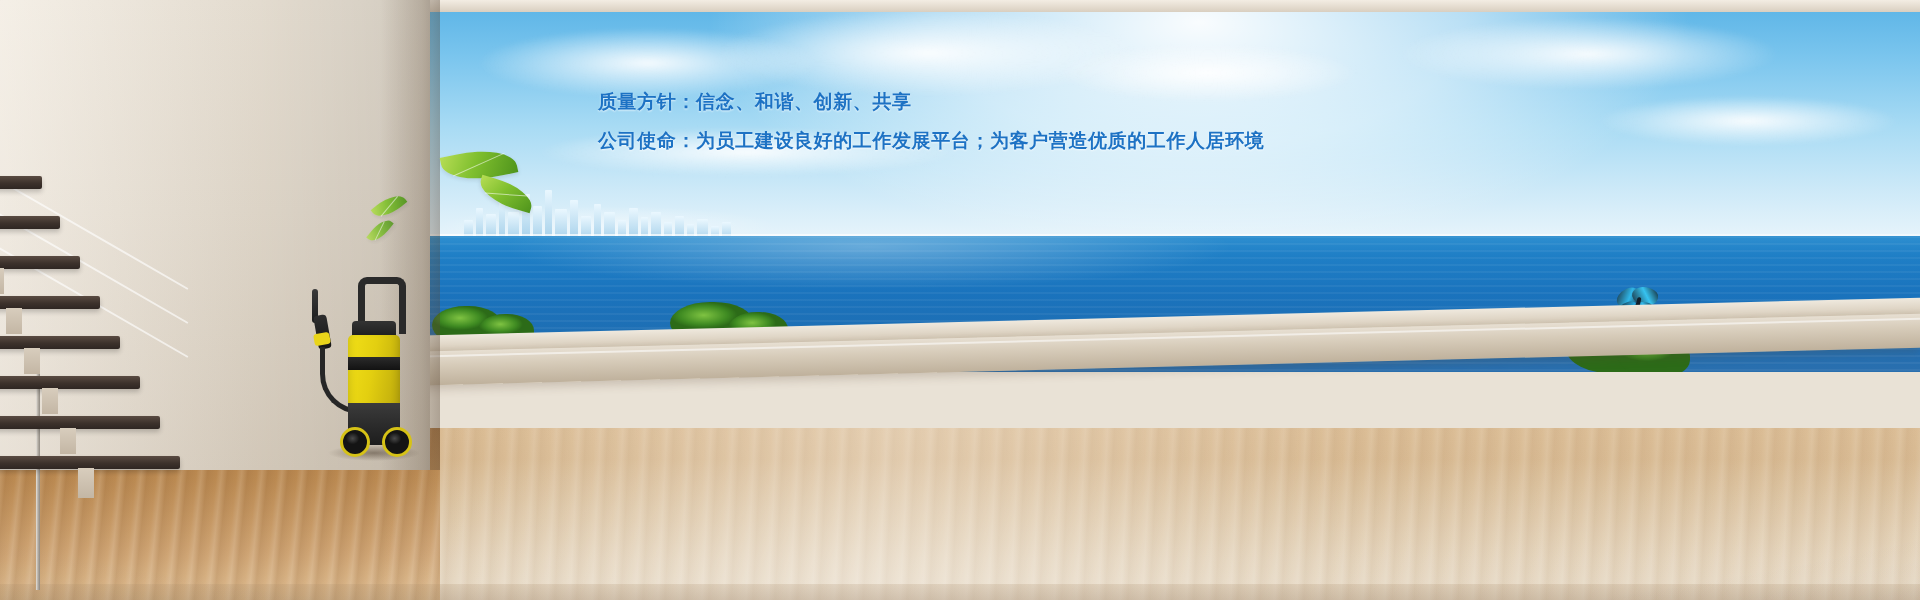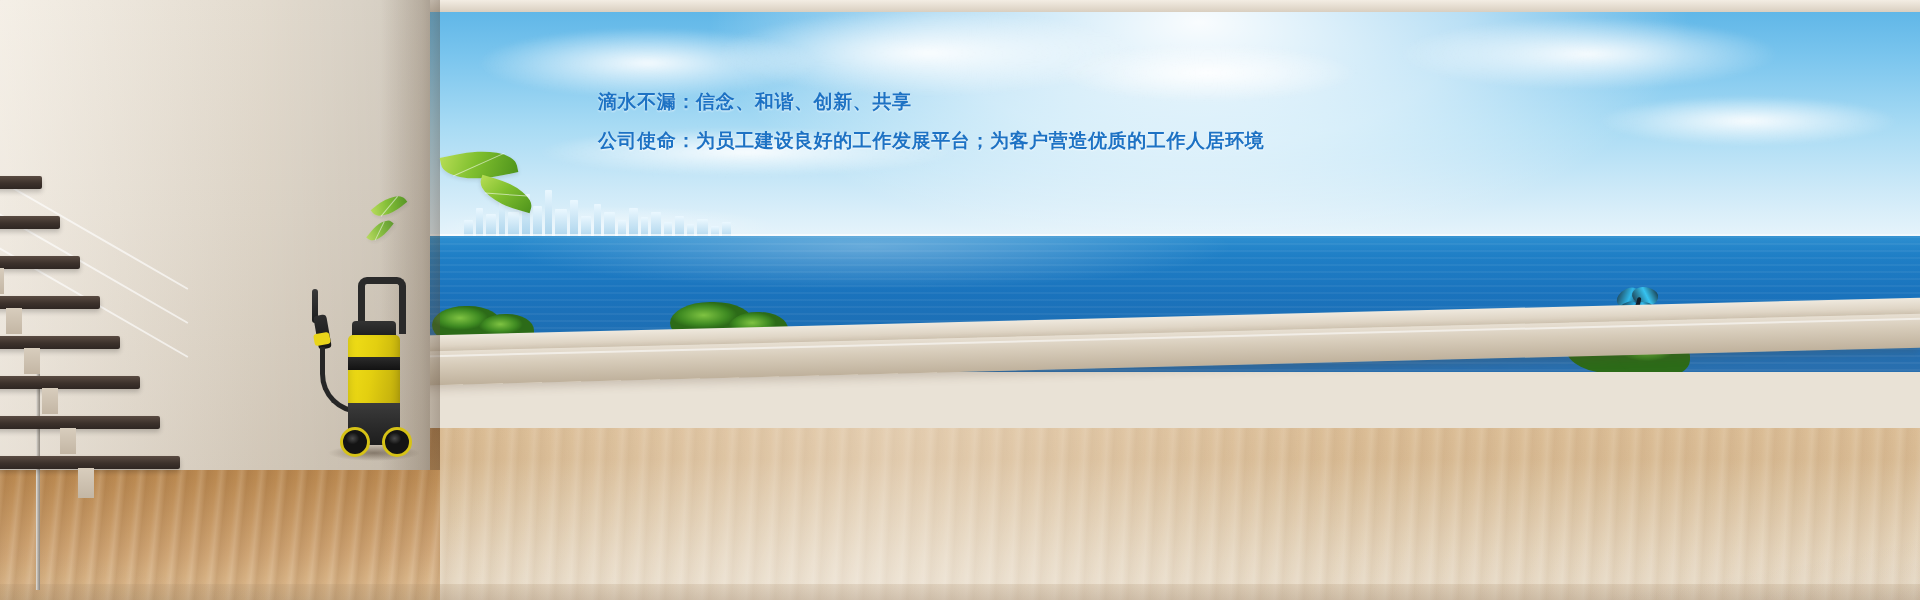--- a/index.html
+++ b/index.html
@@ -367,18 +367,18 @@
     <div class="w-handle"></div>
     <div class="w-top"></div>
     <div class="w-body"></div>
     <div class="w-body-band"></div>
     <div class="w-body-dark"></div>
     <div class="w-wheel left"></div>
     <div class="w-wheel right"></div>
   </div>
 
   <div class="slogans">
-    <div class="slogan-line">滴水不漏：信念、和谐、创新、共享</div>
+    <div class="slogan-line">质量方针：信念、和谐、创新、共享</div>
     <div class="slogan-line">公司使命：为员工建设良好的工作发展平台；为客户营造优质的工作人居环境</div>
   </div>
 
   <div class="vignette"></div>
 </div>
 
 </body></html>

